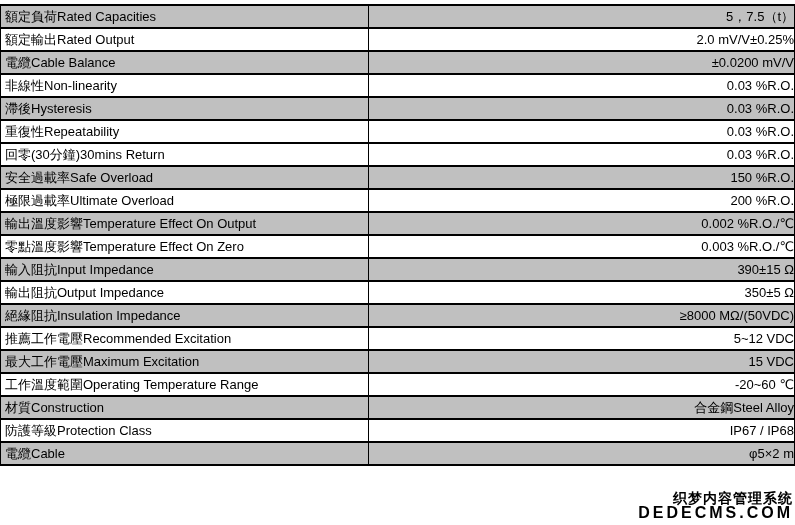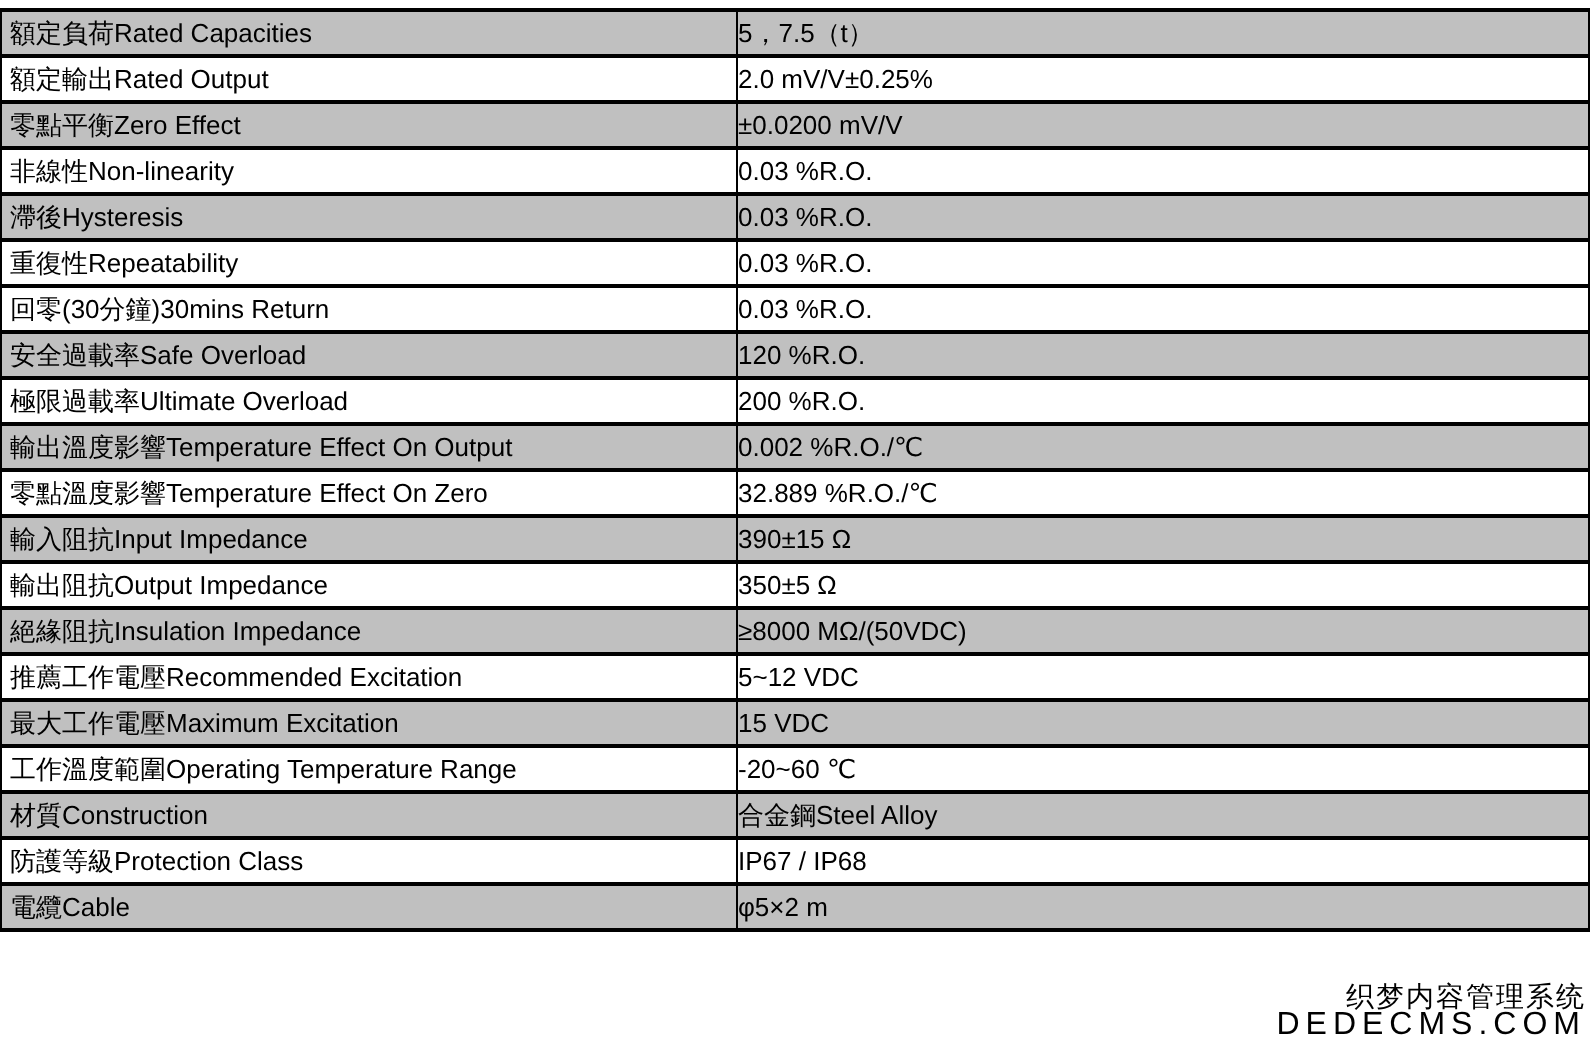--- a/index.html
+++ b/index.html
@@ -40,33 +40,33 @@
     white-space: nowrap;
   }
   tr.spec-row { height: 23px; }
   tr.shaded td { background: #c0c0c0; }
   td.label-cell {
     padding-left: 4px;
     text-align: left;
     vertical-align: middle;
   }
   td.value-cell {
-    text-align: left;
+    text-align: right;
     vertical-align: middle;
   }
   tr#connection-row { height: 37px; }
   #connection-row .value-cell div {
     line-height: 17px;
   }
   .watermark {
     position: absolute;
     right: 2px;
     bottom: 6px;
     text-align: right;
-    font-weight: normal;
+    font-weight: bold;
     color: #000000;
     text-shadow:
       -1px -1px 0 #ffffff, 1px -1px 0 #ffffff,
       -1px  1px 0 #ffffff, 1px  1px 0 #ffffff,
       -1px  0   0 #ffffff, 1px  0   0 #ffffff,
        0   -1px 0 #ffffff, 0    1px 0 #ffffff;
   }
   .wm-line1 {
     font-size: 14px;
     letter-spacing: 1px;
@@ -90,54 +90,54 @@
     <tbody id="spec-rows">
       <tr class="spec-row shaded">
     <td class="label-cell">額定負荷Rated Capacities</td>
     <td class="value-cell">5，7.5（t）</td>
   </tr>
         <tr class="spec-row">
     <td class="label-cell">額定輸出Rated Output</td>
     <td class="value-cell">2.0 mV/V±0.25%</td>
   </tr>
         <tr class="spec-row shaded">
-    <td class="label-cell">零點平衡Zero Effect</td>
+    <td class="label-cell">電纜Cable Balance</td>
     <td class="value-cell">±0.0200 mV/V</td>
   </tr>
         <tr class="spec-row">
     <td class="label-cell">非線性Non-linearity</td>
     <td class="value-cell">0.03 %R.O.</td>
   </tr>
         <tr class="spec-row shaded">
     <td class="label-cell">滯後Hysteresis</td>
     <td class="value-cell">0.03 %R.O.</td>
   </tr>
         <tr class="spec-row">
     <td class="label-cell">重復性Repeatability</td>
     <td class="value-cell">0.03 %R.O.</td>
   </tr>
         <tr class="spec-row">
     <td class="label-cell">回零(30分鐘)30mins Return</td>
     <td class="value-cell">0.03 %R.O.</td>
   </tr>
         <tr class="spec-row shaded">
     <td class="label-cell">安全過載率Safe Overload</td>
-    <td class="value-cell">120 %R.O.</td>
+    <td class="value-cell">150 %R.O.</td>
   </tr>
         <tr class="spec-row">
     <td class="label-cell">極限過載率Ultimate Overload</td>
     <td class="value-cell">200 %R.O.</td>
   </tr>
         <tr class="spec-row shaded">
     <td class="label-cell">輸出溫度影響Temperature Effect On Output</td>
     <td class="value-cell">0.002 %R.O./℃</td>
   </tr>
         <tr class="spec-row">
     <td class="label-cell">零點溫度影響Temperature Effect On Zero</td>
-    <td class="value-cell">32.889 %R.O./℃</td>
+    <td class="value-cell">0.003 %R.O./℃</td>
   </tr>
         <tr class="spec-row shaded">
     <td class="label-cell">輸入阻抗Input Impedance</td>
     <td class="value-cell">390±15 Ω</td>
   </tr>
         <tr class="spec-row">
     <td class="label-cell">輸出阻抗Output Impedance</td>
     <td class="value-cell">350±5 Ω</td>
   </tr>
         <tr class="spec-row shaded">

